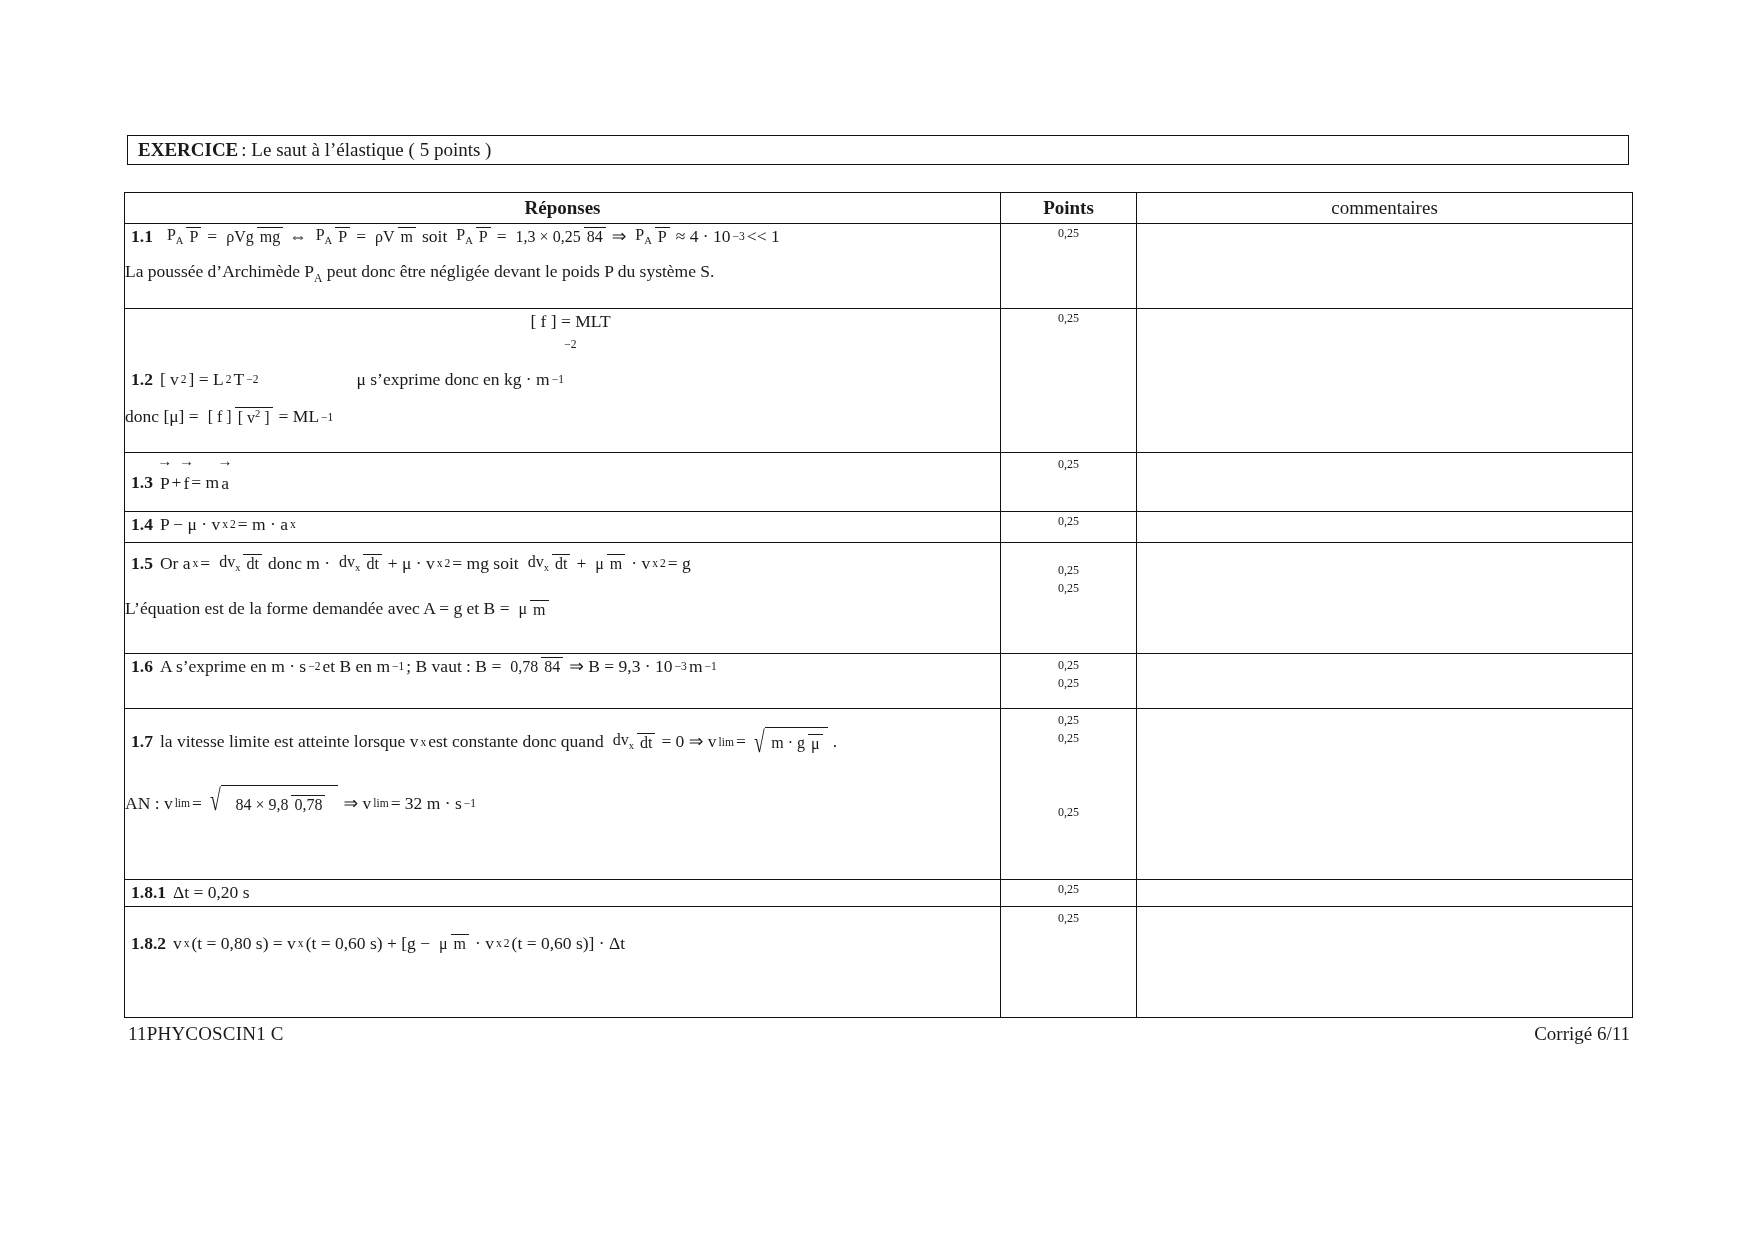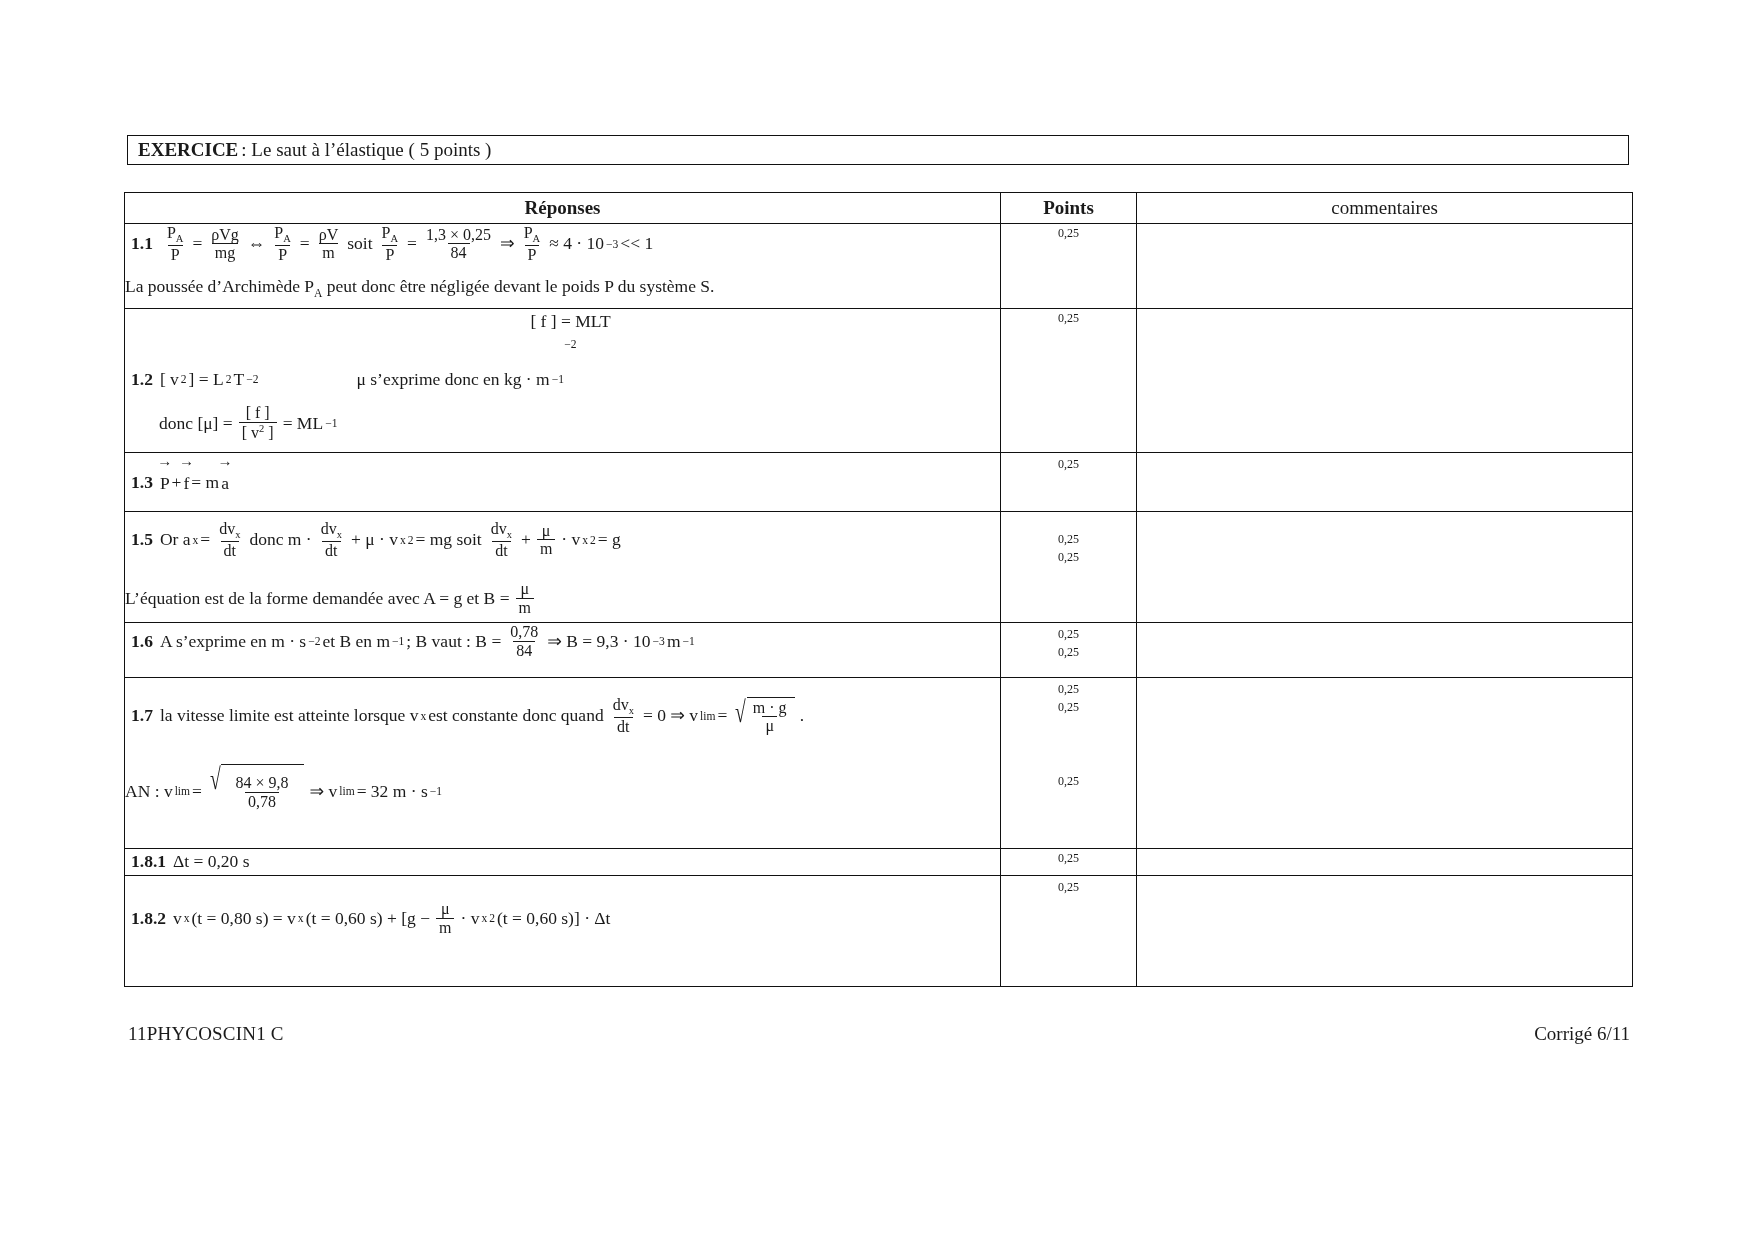--- a/index.html
+++ b/index.html
@@ -97,21 +97,21 @@
 
   
   .mrow {
     display: flex;
     align-items: center;
     flex-wrap: wrap;
     gap: 2px;
   }
   .frac {
     display: inline-flex;
-    flex-direction: column;
+    flex-direction: row;
     align-items: center;
     vertical-align: middle;
     margin: 0 4px;
     font-size: 16px;
     line-height: 1.12;
   }
   .frac .num { padding: 0 3px; }
   .frac .den { padding: 0 3px; border-top: 1.1px solid #1a1a1a; }
   sub, sup { font-size: 0.66em; }
   .vec {
@@ -138,21 +138,21 @@
     line-height: 1;
     transform: scaleX(0.65);
     margin-right: -2px;
   }
   .sqrt .under {
     border-top: 1.1px solid #1a1a1a;
     padding: 1px 5px 0 3px;
   }
 
   .line2 { margin-top: 10px; }
-  .indent { margin-left: 34px; }
+  .indent { }
   .indent2 { margin-left: 16px; flex-direction: column; }
 
   
   .footer-left {
     position: absolute;
     left: 128px;
     top: 1018px;
     font-size: 19px;
     letter-spacing: 0.2px;
   }
@@ -289,20 +289,38 @@
           </div>
         </td>
         <td class="cell-pts">
           <div class="pts-inner" style="justify-content:flex-start;padding-top:2px">
               <div class="pts-line">0,25</div>
             </div>
         </td>
         <td></td>
       </tr>
 
+      <tr>
+        <td class="cell-rep" style="height:30px">
+          <div class="mrow">
+            <span class="qnum">1.4</span>
+            <span>P − μ · v</span>
+              <sub>x</sub>
+              <sup>2</sup>
+            <span>= m · a</span>
+              <sub>x</sub>
+          </div>
+        </td>
+        <td class="cell-pts">
+          <div class="pts-inner">
+              <div class="pts-line">0,25</div>
+            </div>
+        </td>
+        <td></td>
+      </tr>
 
       <tr>
         <td class="cell-rep" style="height:110px">
           <div class="mrow" style="margin-top:8px">
             <span class="qnum">1.5</span>
             <span>Or  a</span>
               <sub>x</sub>
             <span>=</span>
             <span class="frac">
               <span class="num"><span>dv</span><sub>x</sub></span>

